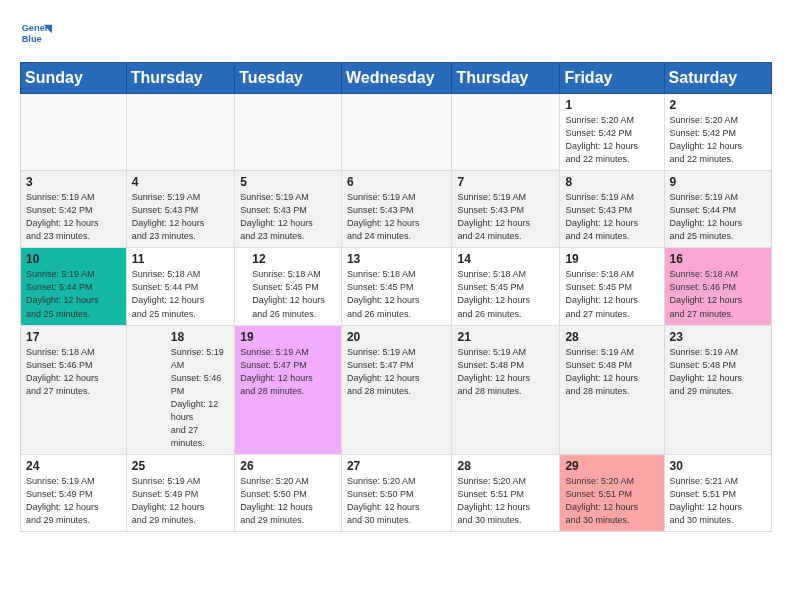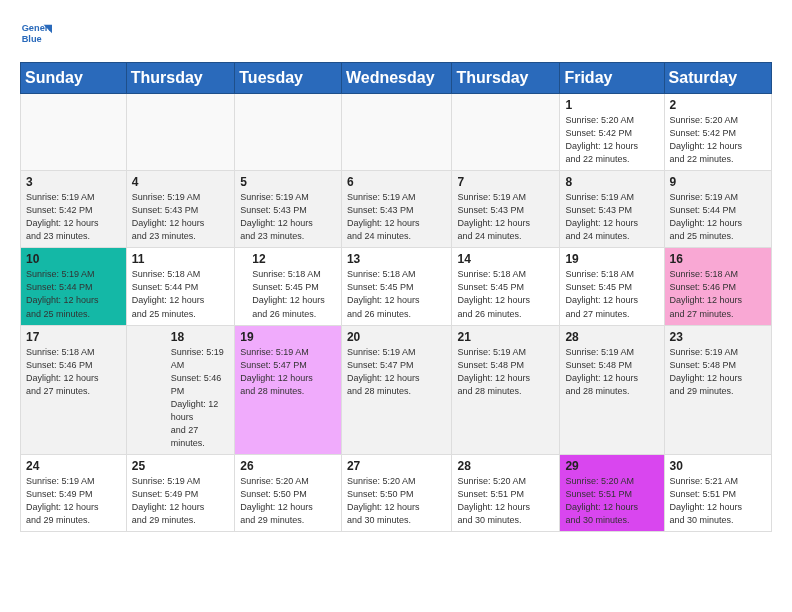--- a/index.html
+++ b/index.html
@@ -327,21 +327,21 @@
 Daylight: 12 hours
 and 30 minutes.</div>
           </td>
           <td style="background: rgb(255, 255, 255);">
             <span class="day-num">28</span>
             <div class="day-info" style="white-space: pre-line;">Sunrise: 5:20 AM
 Sunset: 5:51 PM
 Daylight: 12 hours
 and 30 minutes.</div>
           </td>
-          <td style="background: #d946ef; margin-left: 12px;">
+          <td style="background: #fca5a5; margin-left: 12px;">
             <span class="day-num">29</span>
             <div class="day-info" style="white-space: pre-line;">Sunrise: 5:20 AM
 Sunset: 5:51 PM
 Daylight: 12 hours
 and 30 minutes.</div>
           </td>
           <td style="background: rgb(255, 255, 255);">
             <span class="day-num">30</span>
             <div class="day-info" style="white-space: pre-line;">Sunrise: 5:21 AM
 Sunset: 5:51 PM

